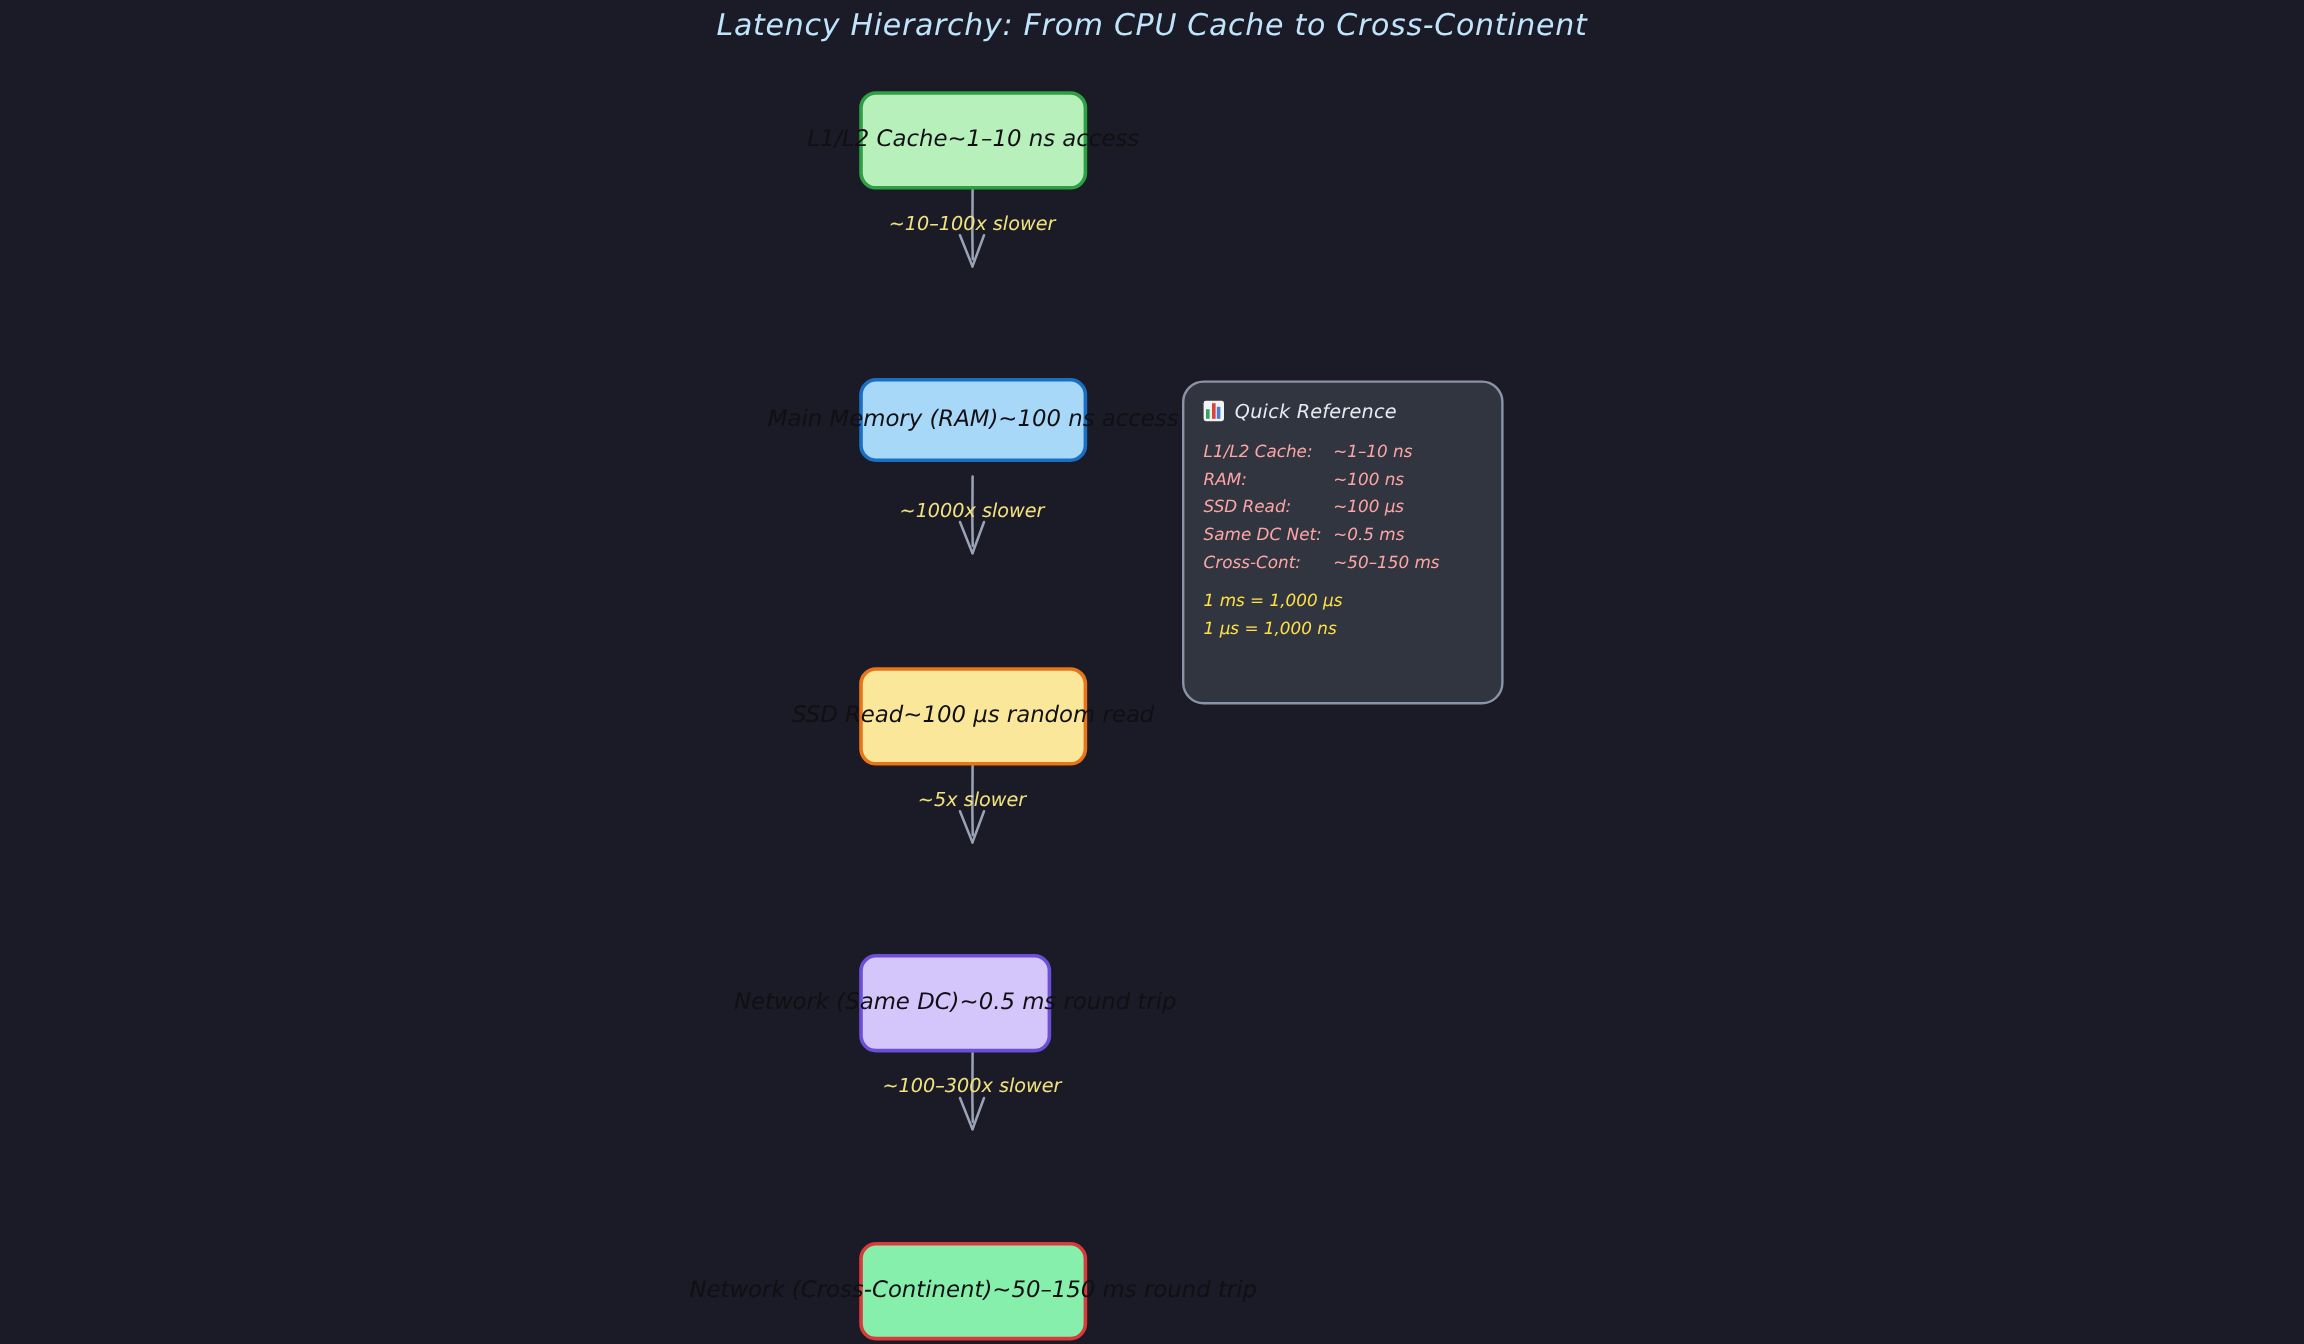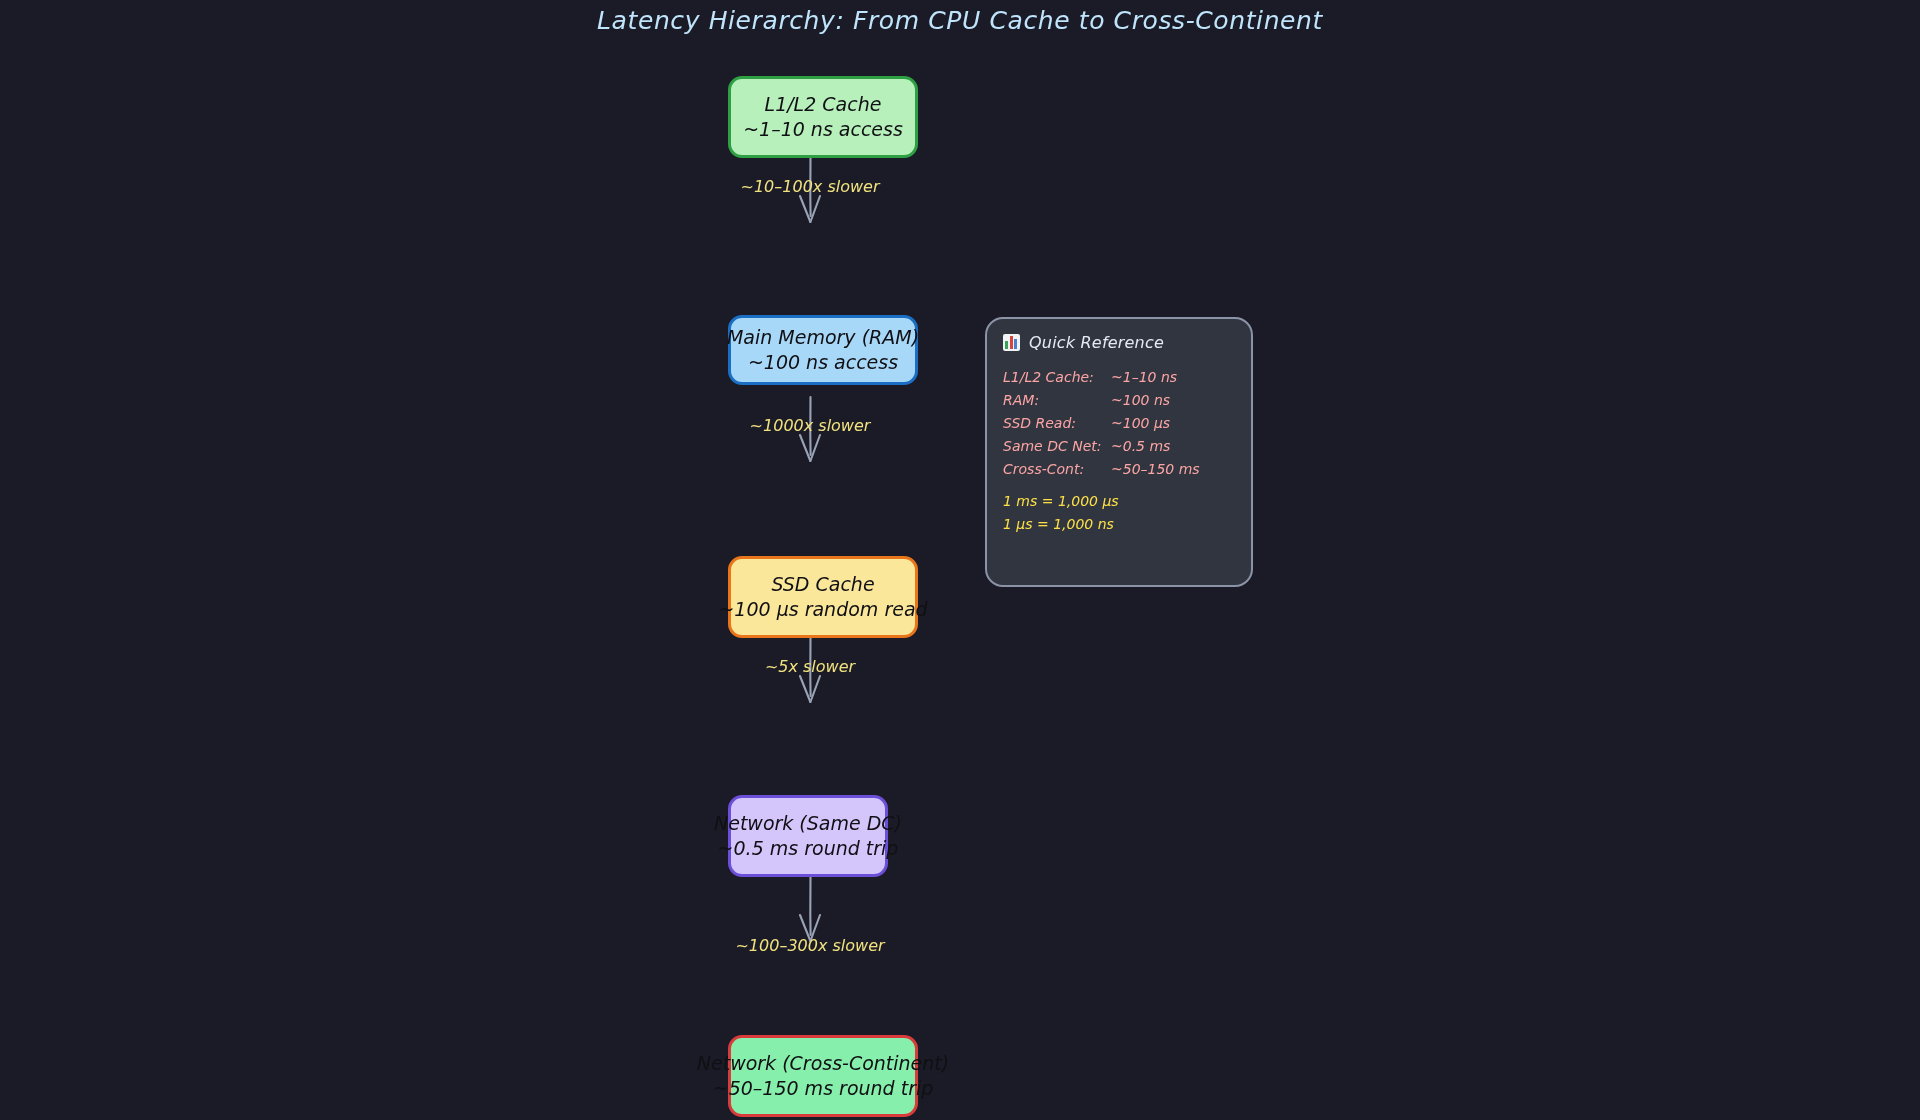--- a/index.html
+++ b/index.html
@@ -39,31 +39,30 @@
   }
 
   
   .node {
     position: absolute;
     box-sizing: border-box;
     border-radius: 14px;
     border-width: 3px;
     border-style: solid;
     display: flex;
-    flex-direction: column;
+    flex-direction: row;
     align-items: center;
     justify-content: center;
     line-height: 1.32;
     color: #101014;
     font-size: 19px;
     font-style: italic;
     font-family: "DejaVu Sans", sans-serif;
     text-align: center;
     white-space: nowrap;
-    margin-left: 12px;
   }
   .node .l1 { display: block; }
   .node .l2 { display: block; }
 
   
   .edge-label {
     position: absolute;
     color: #f2e27f;
     font-size: 16px;
     font-style: italic;
@@ -182,30 +181,30 @@
 </div>
 <div class="edge-label" style="left:810px; top:177px;">~10–100x slower</div>
 
 <div class="node" style="left:716px; top:315px; width:190px; height:70px; background:#a8d8f8; border-color:#1a6fc4;">
   <span class="l1">Main Memory (RAM)</span>
   <span class="l2">~100 ns access</span>
 </div>
 <div class="edge-label" style="left:810px; top:416px;">~1000x slower</div>
 
 <div class="node" style="left:716px; top:556px; width:190px; height:82px; background:#fbe79a; border-color:#e8751a;">
-  <span class="l1">SSD Cache</span>
+  <span class="l1">SSD Read</span>
   <span class="l2">~100 µs random read</span>
 </div>
 <div class="edge-label" style="left:810px; top:657px;">~5x slower</div>
 
 <div class="node" style="left:716px; top:795px; width:160px; height:82px; background:#d4c5fb; border-color:#6b4fd8;">
   <span class="l1">Network (Same DC)</span>
   <span class="l2">~0.5 ms round trip</span>
 </div>
-<div class="edge-label" style="left:810px; top:936px;">~100–300x slower</div>
+<div class="edge-label" style="left:810px; top:895px;">~100–300x slower</div>
 
 <div class="node" style="left:716px; top:1035px; width:190px; height:82px; background:#86efac; border-color:#d93a3a;">
   <span class="l1">Network (Cross-Continent)</span>
   <span class="l2">~50–150 ms round trip</span>
 </div>
 
 <div class="qref">
   <div class="qref-head">
     <span class="chart-icon">
       <i class="b1"></i>

